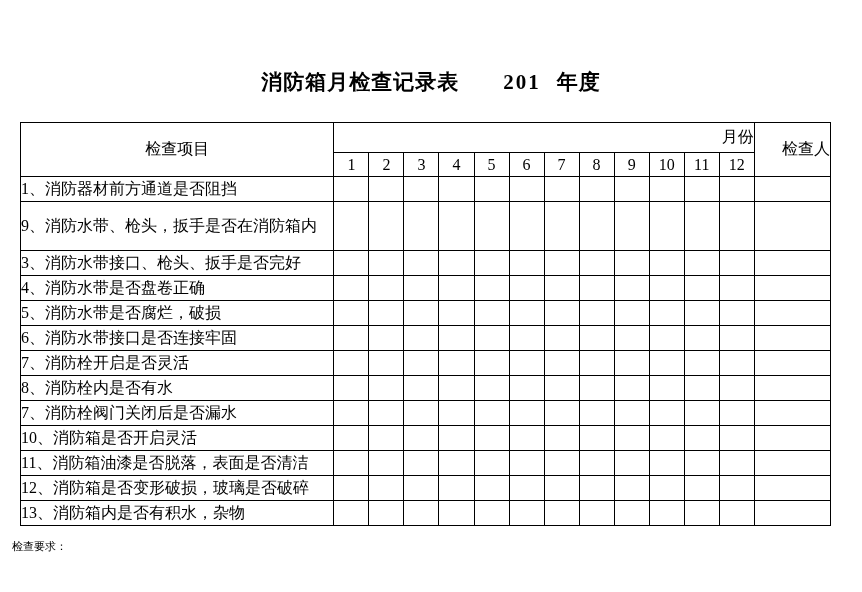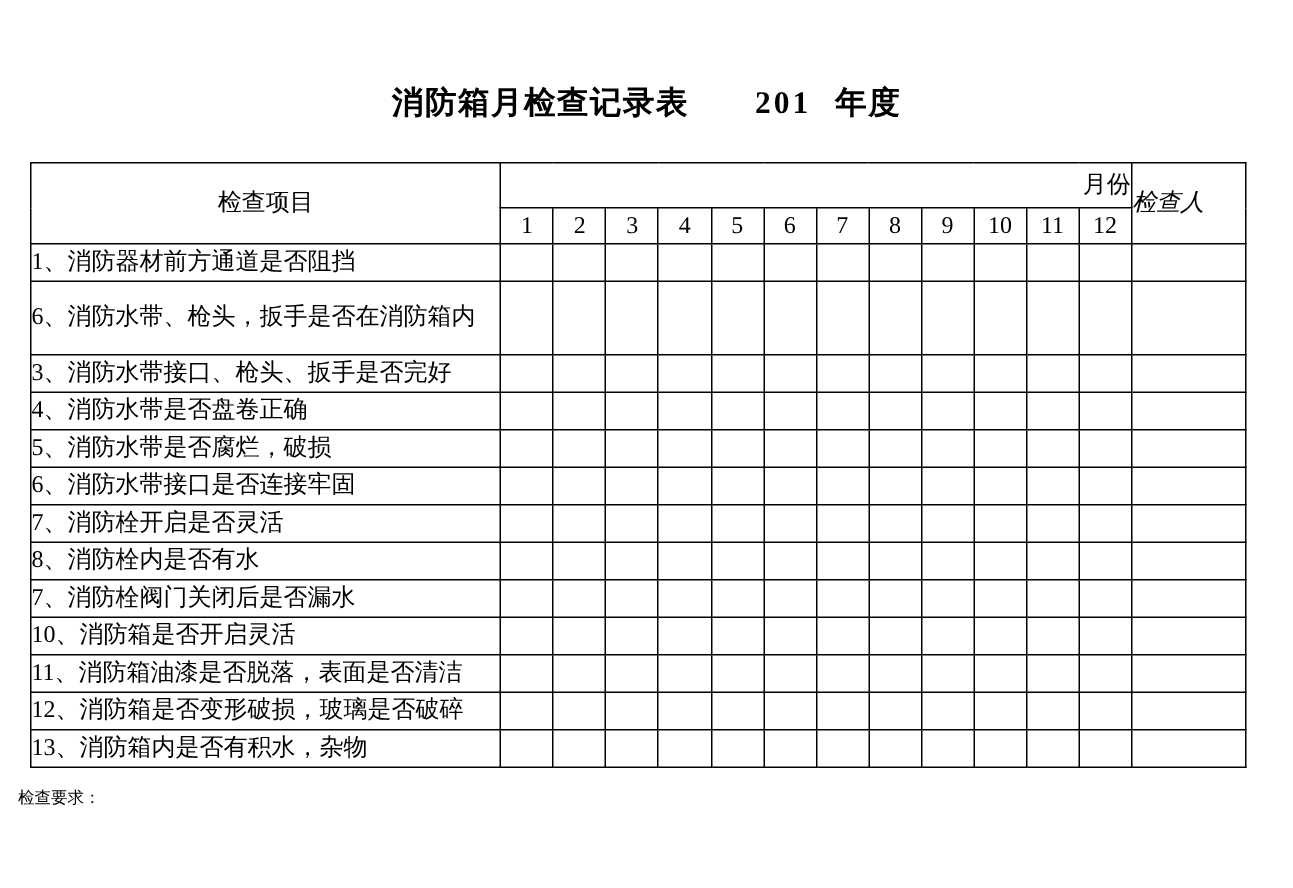--- a/index.html
+++ b/index.html
@@ -10,21 +10,21 @@
     font-family: "Liberation Serif", "DejaVu Serif", serif;
   }
   .page {
     position: relative;
     width: 862px;
     height: 592px;
     background: #ffffff;
     overflow: hidden;
   }
   .title {
-    padding-top: 54px;
+    padding-top: 68px;
     text-align: center;
     font-weight: bold;
     font-size: 21px;
     letter-spacing: 1px;
     white-space: nowrap;
   }
   .title .year { margin-left: 44px; letter-spacing: 2px; }
   .title .year-suffix { margin-left: 16px; }
 
   table.inspection {
@@ -42,23 +42,22 @@
   td.items-hdr {
     text-align: center;
     vertical-align: middle;
   }
   td.month-hdr {
     text-align: right;
     vertical-align: middle;
     height: 29px;
   }
   td.inspector-hdr {
-    text-align: left;
-    vertical-align: middle;
-    font-style: italic;
+    text-align: right;
+    vertical-align: middle;
   }
   tr.month-num-row { height: 24px; }
   td.month-num {
     text-align: center;
     vertical-align: middle;
     font-size: 15px;
   }
   tr.single { height: 24px; }
   tr.two-line { height: 49px; }
   td.item-cell {
@@ -134,21 +133,21 @@
           <td class="month-cell"></td>
           <td class="month-cell"></td>
           <td class="month-cell"></td>
           <td class="month-cell"></td>
           <td class="month-cell"></td>
           <td class="month-cell"></td>
           <td class="month-cell"></td>
           <td class="inspector-cell"></td>
         </tr>
         <tr class="two-line">
-          <td class="item-cell">6、消防水带、枪头，扳手是否在消防箱内</td>
+          <td class="item-cell">9、消防水带、枪头，扳手是否在消防箱内</td>
           <td class="month-cell"></td>
           <td class="month-cell"></td>
           <td class="month-cell"></td>
           <td class="month-cell"></td>
           <td class="month-cell"></td>
           <td class="month-cell"></td>
           <td class="month-cell"></td>
           <td class="month-cell"></td>
           <td class="month-cell"></td>
           <td class="month-cell"></td>

